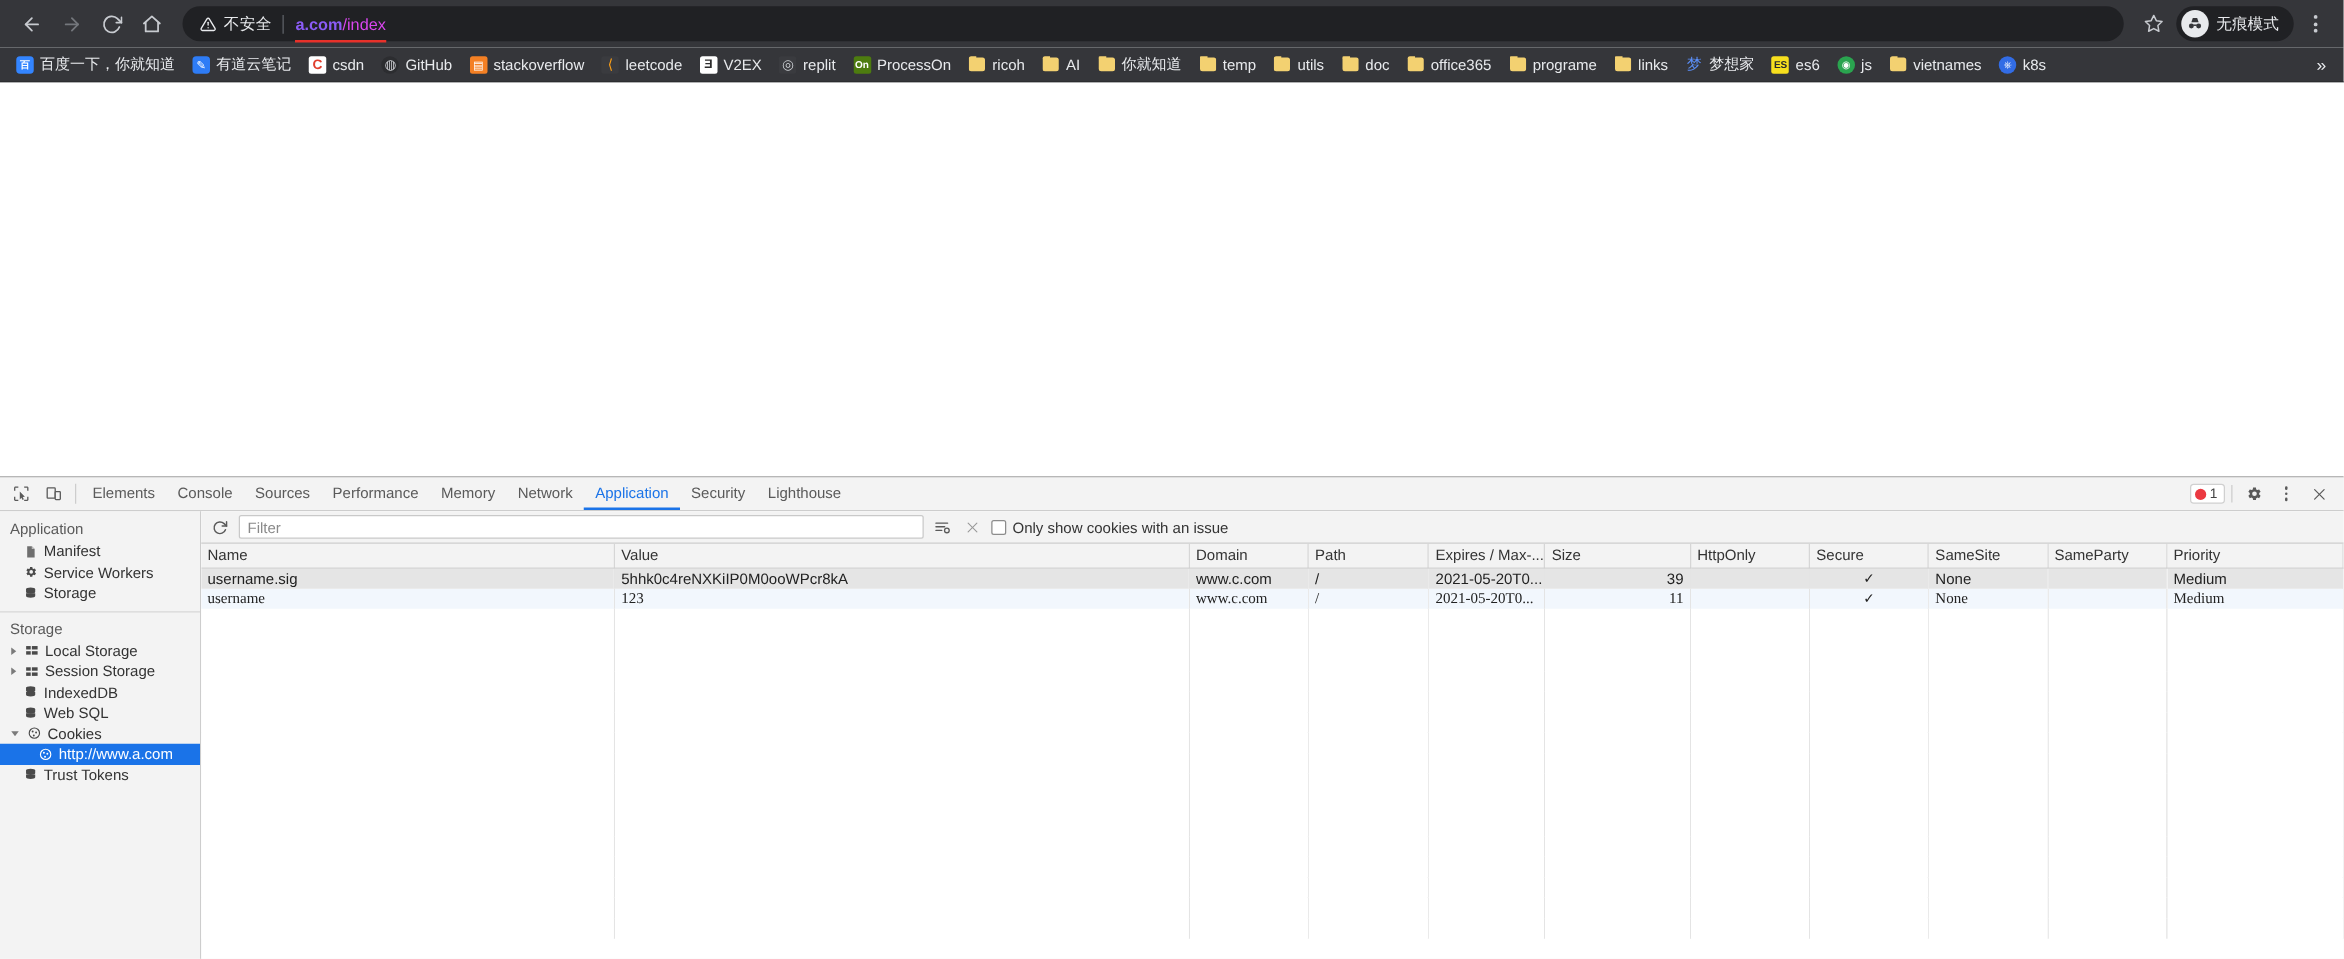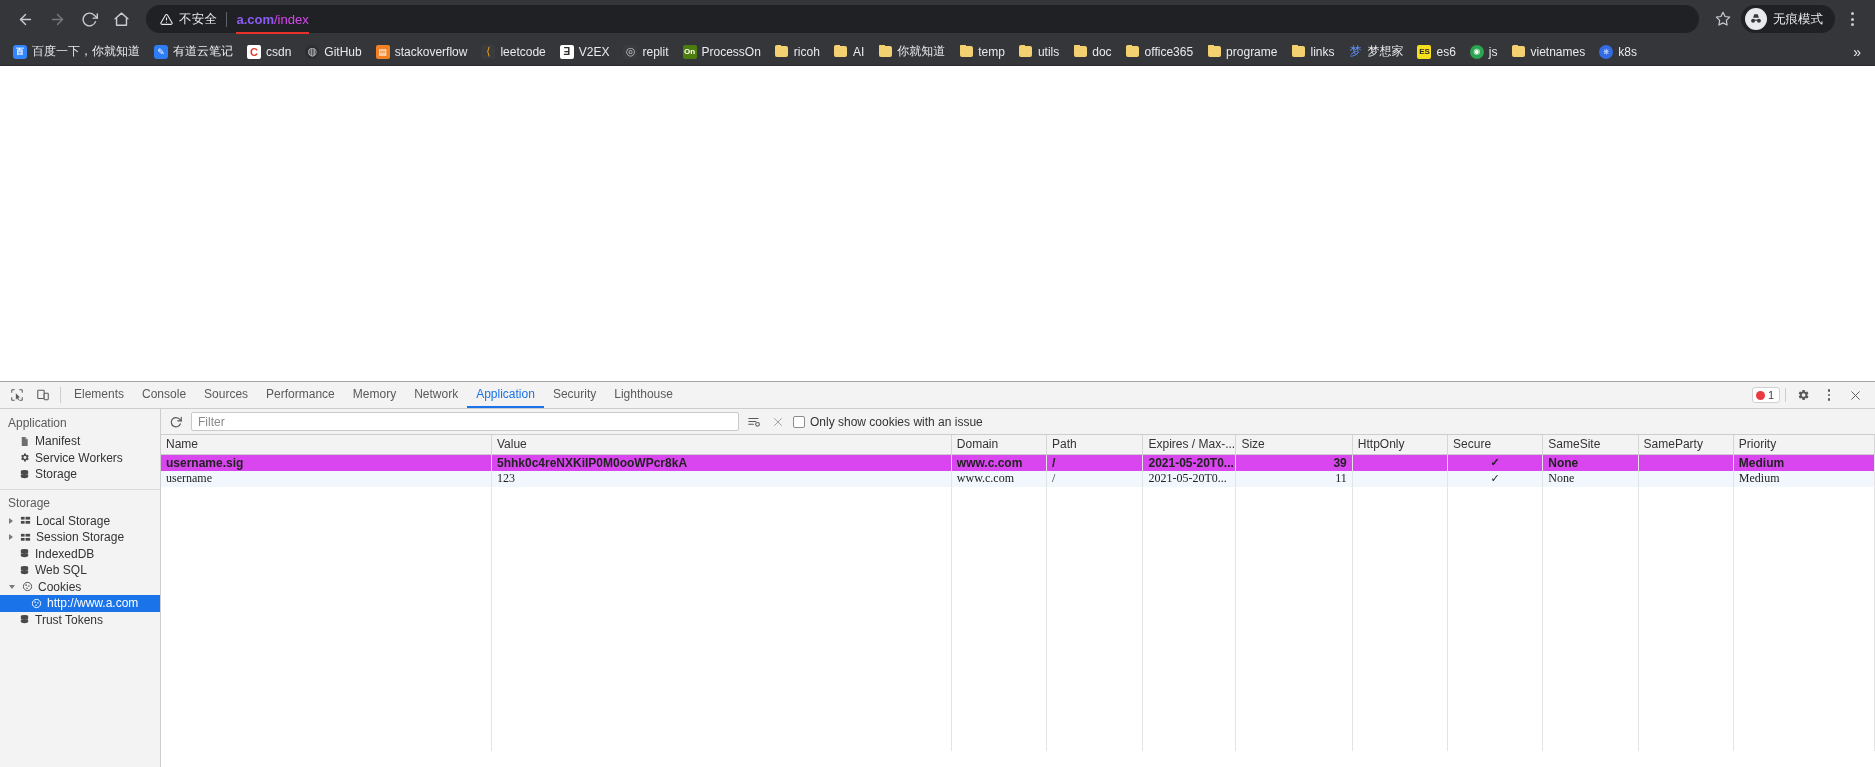--- a/index.html
+++ b/index.html
@@ -312,21 +312,21 @@
   }
   table.cookies td {
     height: 16.5px;
     padding: 0 5px;
     border-right: 1px solid #e4e4e4;
     color: #222;
     white-space: nowrap;
     overflow: hidden;
     position: relative;
   }
-  table.cookies tr.row-odd td { background: #d946ef; font-weight: bold; }
+  table.cookies tr.row-odd td { background: #e5e5e5; }
   table.cookies tr.row-even td { background: #f2f7fd; font-family: Liberation Serif, serif; }
   td.num { text-align: right; }
   td.center { text-align: center; }
   .tick { color: #444; font-size: 11px; }
 
   .filler-row td { border-right: 1px solid #e4e4e4; height: 16.5px; background: #fff; }
 
   
   .watermark {
     position: absolute;

